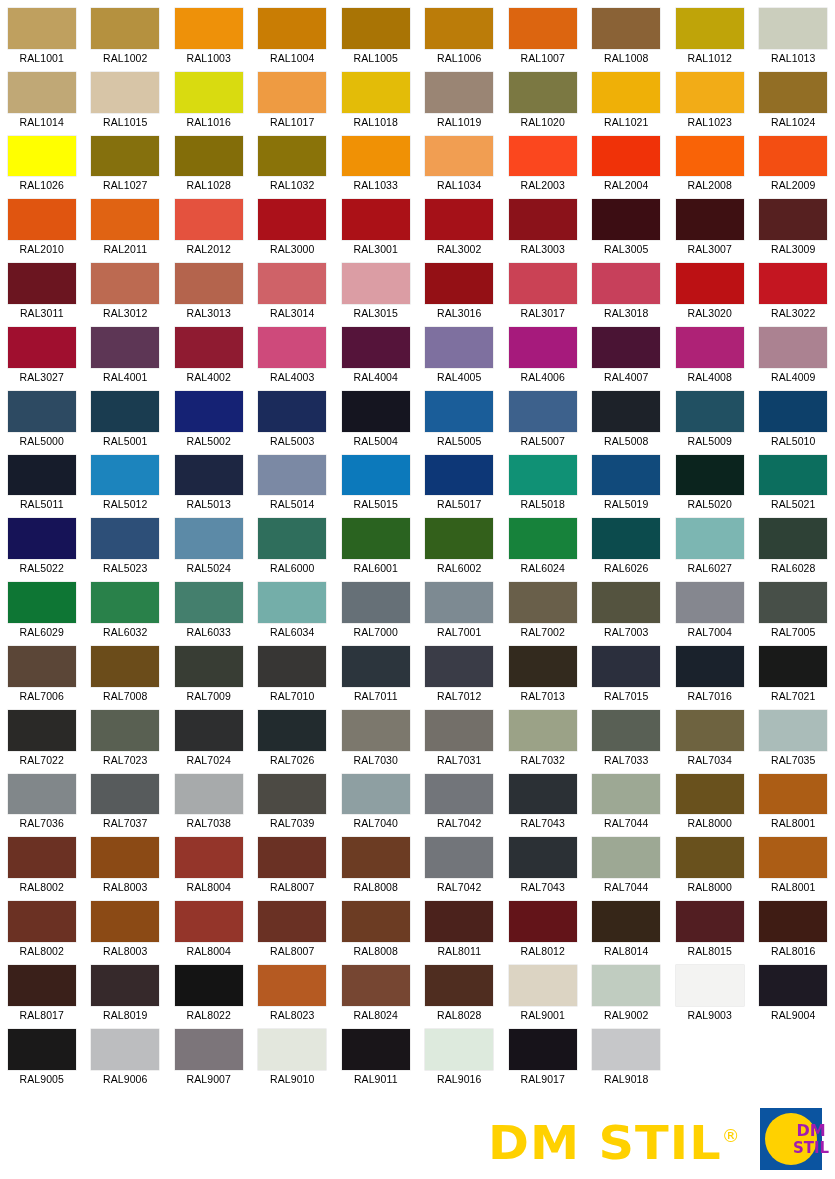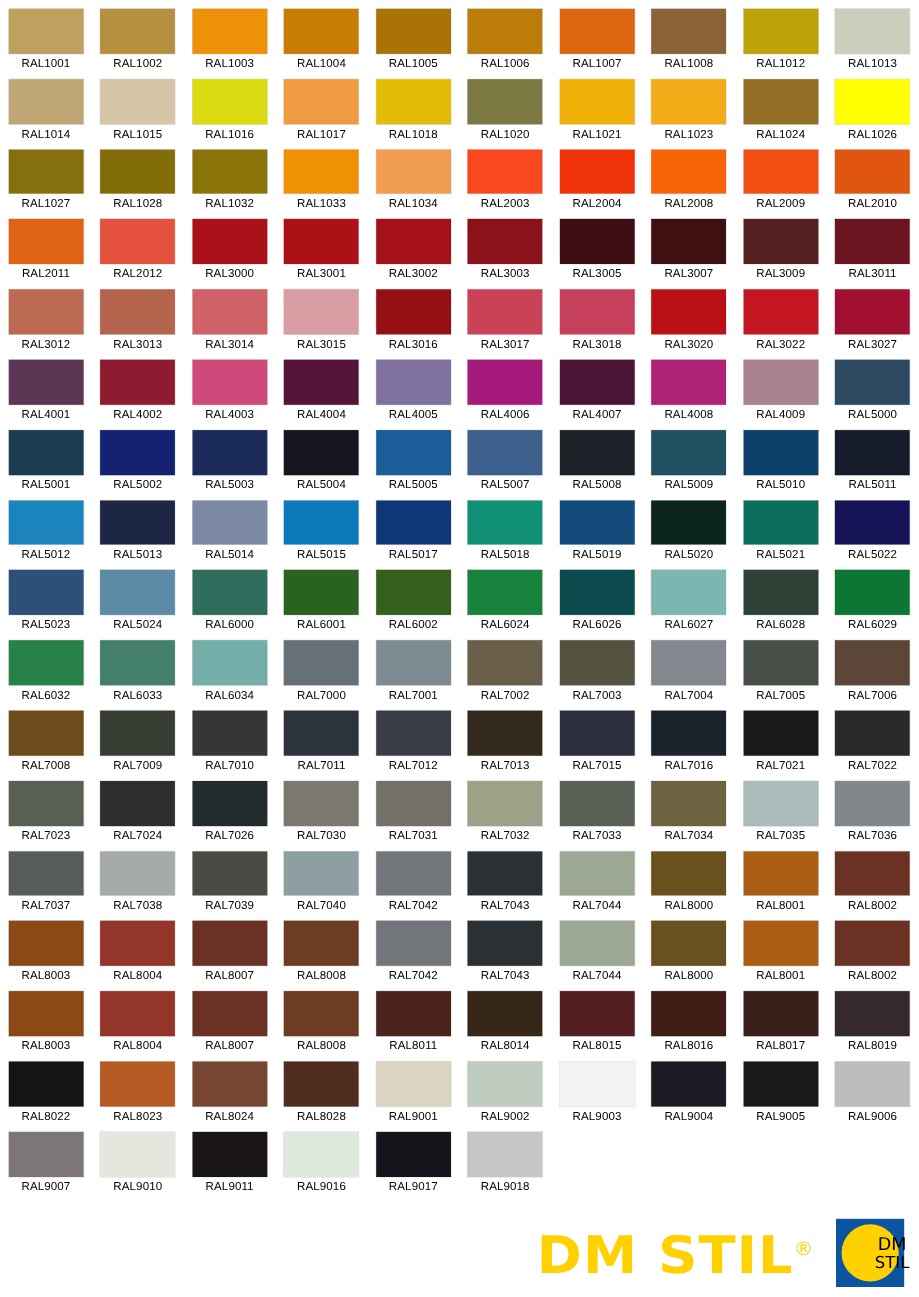--- a/index.html
+++ b/index.html
@@ -89,22 +89,22 @@
     left: 5px; top: 5px;
     width: 52px; height: 52px;
     border-radius: 50%;
     background: #FFD100;
     display: flex;
     flex-direction: column;
     align-items: center;
     justify-content: center;
   }
   #logo-circle .lt {
-    color: #000000;
-    font-weight: normal;
+    color: #a21caf;
+    font-weight: bold;
     font-size: 16px;
     line-height: 16px;
     letter-spacing: 0px;
     font-family: "DejaVu Sans", "Liberation Sans", sans-serif;
     margin-left: 40px;
   }
   #logo-circle .lt.l2 { margin-top: 1px; font-size: 15px; }
 </style>
 </head>
 <body>
@@ -166,20 +166,24 @@
       </div>
       <div class="cell">
         <div class="swatch" style="background: rgb(238, 155, 66);"></div>
         <div class="label">RAL1017</div>
       </div>
       <div class="cell">
         <div class="swatch" style="background: rgb(227, 188, 8);"></div>
         <div class="label">RAL1018</div>
       </div>
       <div class="cell">
+        <div class="swatch" style="background: rgb(154, 133, 116);"></div>
+        <div class="label">RAL1019</div>
+      </div>
+      <div class="cell">
         <div class="swatch" style="background: rgb(123, 120, 66);"></div>
         <div class="label">RAL1020</div>
       </div>
       <div class="cell">
         <div class="swatch" style="background: rgb(239, 176, 7);"></div>
         <div class="label">RAL1021</div>
       </div>
       <div class="cell">
         <div class="swatch" style="background: rgb(242, 172, 23);"></div>
         <div class="label">RAL1023</div>
@@ -684,20 +688,24 @@
         <div class="swatch" style="background: rgb(106, 49, 36);"></div>
         <div class="label">RAL8007</div>
       </div>
       <div class="cell">
         <div class="swatch" style="background: rgb(108, 60, 35);"></div>
         <div class="label">RAL8008</div>
       </div>
       <div class="cell">
         <div class="swatch" style="background: rgb(75, 34, 28);"></div>
         <div class="label">RAL8011</div>
+      </div>
+      <div class="cell">
+        <div class="swatch" style="background: rgb(99, 20, 25);"></div>
+        <div class="label">RAL8012</div>
       </div>
       <div class="cell">
         <div class="swatch" style="background: rgb(54, 38, 24);"></div>
         <div class="label">RAL8014</div>
       </div>
       <div class="cell">
         <div class="swatch" style="background: rgb(82, 30, 34);"></div>
         <div class="label">RAL8015</div>
       </div>
       <div class="cell">

